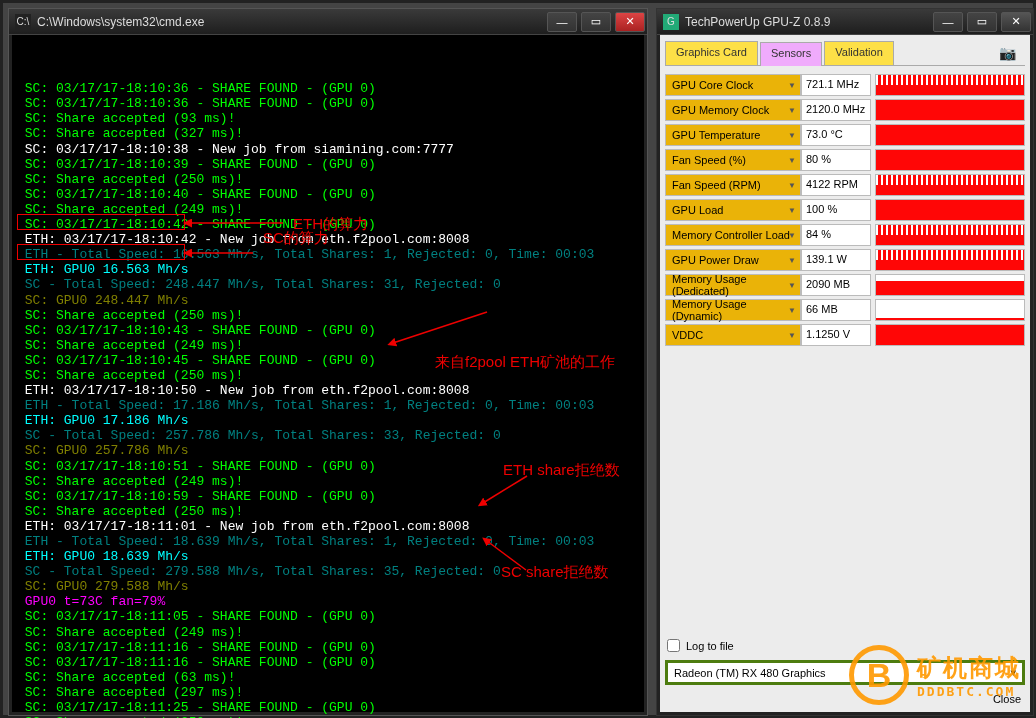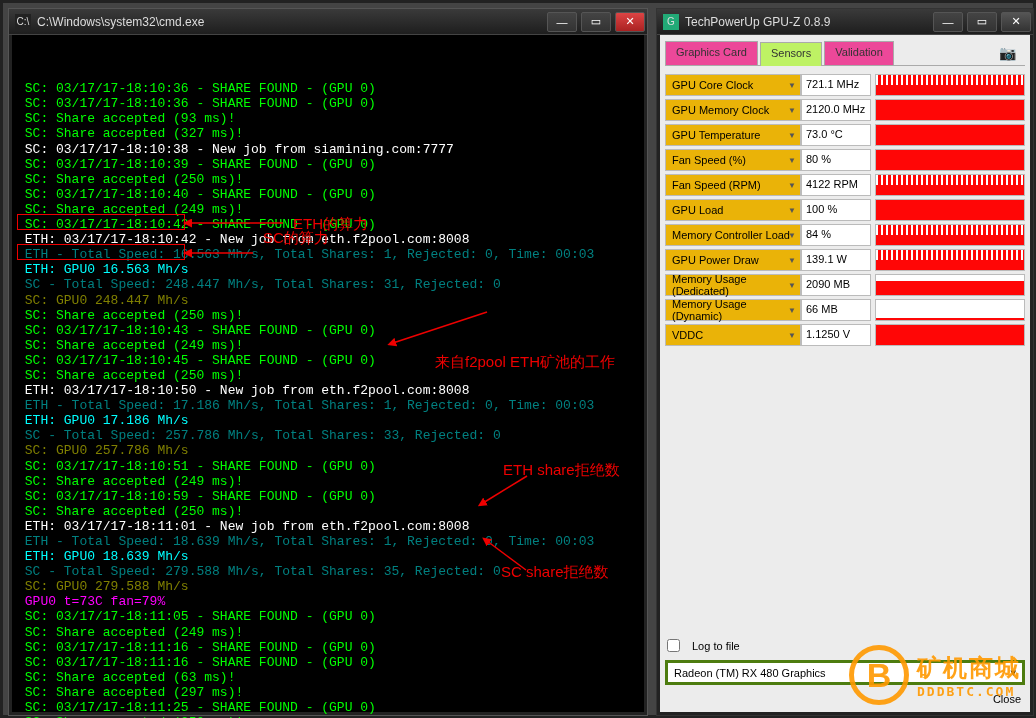--- a/index.html
+++ b/index.html
@@ -18,33 +18,33 @@
   .c-green { color: #0f0; }
   .c-white { color: #fff; }
   .c-cyan { color: #0ff; }
   .c-teal { color: #008080; }
   .c-olive { color: #808000; }
   .c-purple { color: #f0f; }
   
   .win-gpuz { position: absolute; left: 653px; top: 5px; width: 378px; height: 708px; background: #ececec; border:1px solid #333; box-shadow: 0 0 0 3px #222 inset; }
   .gpuz-body { padding: 6px 8px 8px 8px; }
   .tabs { display:flex; border-bottom:1px solid #aaa; }
-  .tab { padding: 4px 10px; border:1px solid #aaa; border-bottom:none; background:#ec4899; margin-right:2px; font-size:11px; color:#333; }
-  .tab.active { background:#bef264; position:relative; top:1px; }
+  .tab { padding: 4px 10px; border:1px solid #aaa; border-bottom:none; background:#fde047; margin-right:2px; font-size:11px; color:#333; }
+  .tab.active { background:#f0abfc; position:relative; top:1px; }
   .cam-icon { margin-left:auto; padding:4px 8px; font-size:14px; color:#444;}
   .sensor-row { display:flex; align-items:stretch; margin:3px 0; height:22px; }
   .sensor-label { width:136px; border:1px solid #bbb; background:#eab308; padding:3px 6px; display:flex; align-items:center; font-size:11px; position:relative;}
   .sensor-label .dd { position:absolute; right:4px; font-size:8px; color:#555;}
   .sensor-val { width:70px; border:1px solid #bbb; background:#fff; padding:3px 4px; font-size:11px;}
   .sensor-graph { flex:1; margin-left:4px; background:#ff0606; border:1px solid #bbb; position:relative; overflow:hidden;}
   .sensor-graph.partial::before { content:""; position:absolute; top:0; left:0; right:0; height:30%; background:#fff; }
   .sensor-graph.noisy::before { content:""; position:absolute; top:0; left:0; width:100%; height:50%; background:repeating-linear-gradient(90deg,#fff 0,#fff 2px,#ff0606 2px,#ff0606 5px); }
   .sensor-graph.small::before { content:""; position:absolute; top:0; left:0; right:0; height:88%; background:#fff;}
   .bottom-bar { position:absolute; bottom:6px; left:8px; right:8px; display:flex; flex-direction:column; gap:4px;}
-  .logrow { display:flex; align-items:center; gap:12px; padding:4px 2px;}
+  .logrow { display:flex; align-items:center; gap:6px; padding:4px 2px;}
   .logrow input[type=checkbox] { width:13px; height:13px;}
   .gpu-select { border:3px solid #4d7c0f; background:#fff; padding:3px 6px; display:flex; justify-content:space-between; align-items:center;}
   .close-link { text-align:right; padding:4px;}
   
   .anno { position:absolute; color:#e00; font-size:15px; font-family:"Microsoft YaHei",sans-serif; pointer-events:none;}
   .anno.box { border:1.5px solid #e00; background:transparent;}
   .arrow-svg { position:absolute; pointer-events:none;}
   
   .watermark { position:absolute; right:12px; bottom:10px; display:flex; align-items:center; gap:8px; opacity:0.9;}
   .wm-circle { width:60px; height:60px; border:5px solid #f90; border-radius:50%; display:flex; align-items:center; justify-content:center; color:#f90; font-size:34px; font-weight:bold; font-family:sans-serif;}

